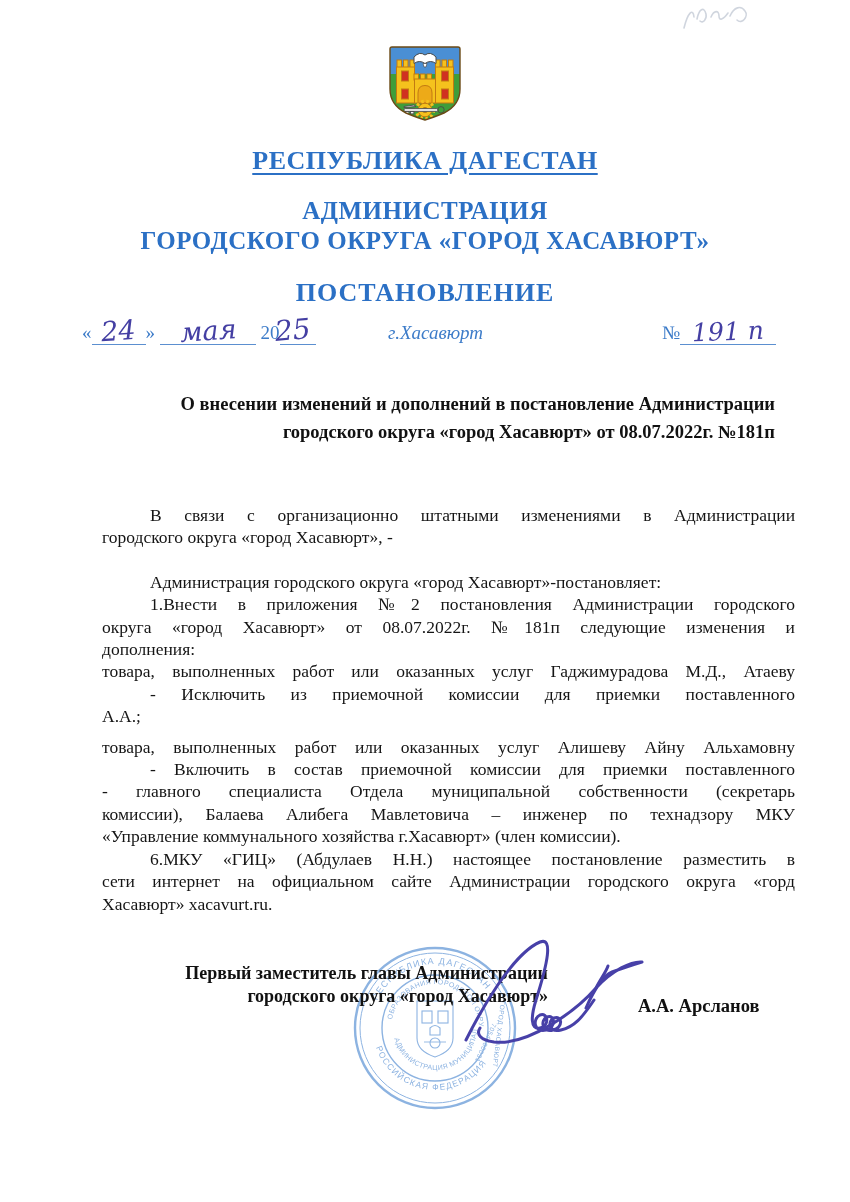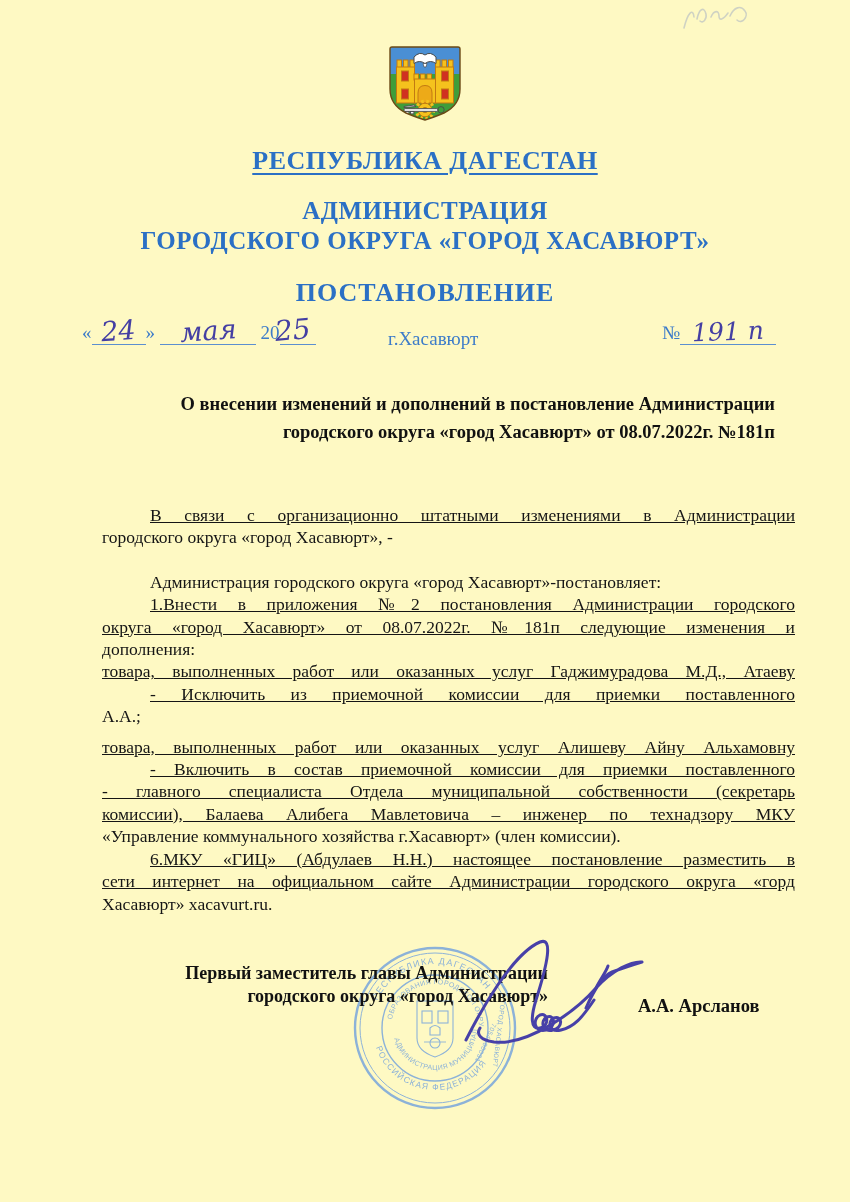--- a/index.html
+++ b/index.html
@@ -1,45 +1,45 @@
 <!DOCTYPE html>
 <html><head>
 <meta charset="utf-8">
 <style>
   html,body { margin:0; padding:0; background:#e8e8e8; }
   .page {
     position:relative; width:850px; height:1202px; margin:0 auto;
-    background:#fef9c3; overflow:hidden;
+    background:#ffffff; overflow:hidden;
     font-family:"Liberation Serif", serif; color:#161616;
   }
   
   .emblem-wrap { position:absolute; left:384px; top:44px; }
   .hdr { position:absolute; left:0; right:0; text-align:center; color:#2b70c5; font-weight:bold; }
   .hdr-republic { top:146px; font-size:26px; letter-spacing:.5px; }
   .hdr-republic span { text-decoration:underline; text-underline-offset:4px; text-decoration-thickness:2px; }
   .hdr-admin { top:196px; font-size:25px; line-height:30px; letter-spacing:.5px; }
   .hdr-doctype { top:278px; font-size:26px; letter-spacing:1px; }
   
   .dateline { position:absolute; left:0; top:314px; width:100%; height:48px; font-size:19px; color:#3d7cc9; }
   .dl-left { position:absolute; left:82px; top:8px; white-space:nowrap; }
-  .dl-city { position:absolute; left:388px; top:14px; color:#3d7cc9; }
+  .dl-city { position:absolute; left:388px; top:8px; color:#3d7cc9;font-style:italic; }
   .dl-num  { position:absolute; left:662px; top:8px; white-space:nowrap; }
   .blank { display:inline-block; border-bottom:1.5px solid #5b8fd0; text-align:center; vertical-align:baseline; }
   .b-day { width:54px; } .b-month { width:96px; } .b-year { width:36px; } .b-num { width:96px; }
   .ink { font-family:"DejaVu Serif", serif; font-style:italic; color:#443fa3; }
   .ink-line { display:inline-block; font-size:27px; line-height:14px; transform:rotate(-4deg) translateY(1px); }
   .ink-year { font-size:28px; transform:rotate(-5deg) translate(-5px,0); }
   .ink-num { font-size:25px; transform:rotate(-2deg) translateY(1px); }
   
   .doc-title { position:absolute; left:95px; top:390px; width:680px; text-align:right;
     font-weight:bold; font-size:18.5px; line-height:28px; color:#111; }
   
   .body-text { position:absolute; left:102px; top:478px; width:693px; font-size:17.5px; line-height:22.4px; color:#151515; }
   .body-text p { margin:0; }
-  .body-text .jl { text-align:justify; text-align-last:justify;text-decoration:underline; }
+  .body-text .jl { text-align:justify; text-align-last:justify; }
   .body-text .ll { text-align:left; }
   .ind { text-indent:48px; }
   .gap-lg { margin-bottom:26px !important; }
   .gap-md { margin-bottom:22px !important; }
   .pad-top { margin-top:8px !important; }
   
   .sig-title { position:absolute; left:108px; top:962px; width:440px; text-align:right;
     font-weight:bold; font-size:18px; line-height:23px; color:#111; z-index:3; }
   .sig-name { position:absolute; left:638px; top:996px; font-weight:bold; font-size:18.5px; color:#111; z-index:3; }
   .stamp-wrap { position:absolute; left:340px; top:933px; z-index:1; opacity:.85; }

